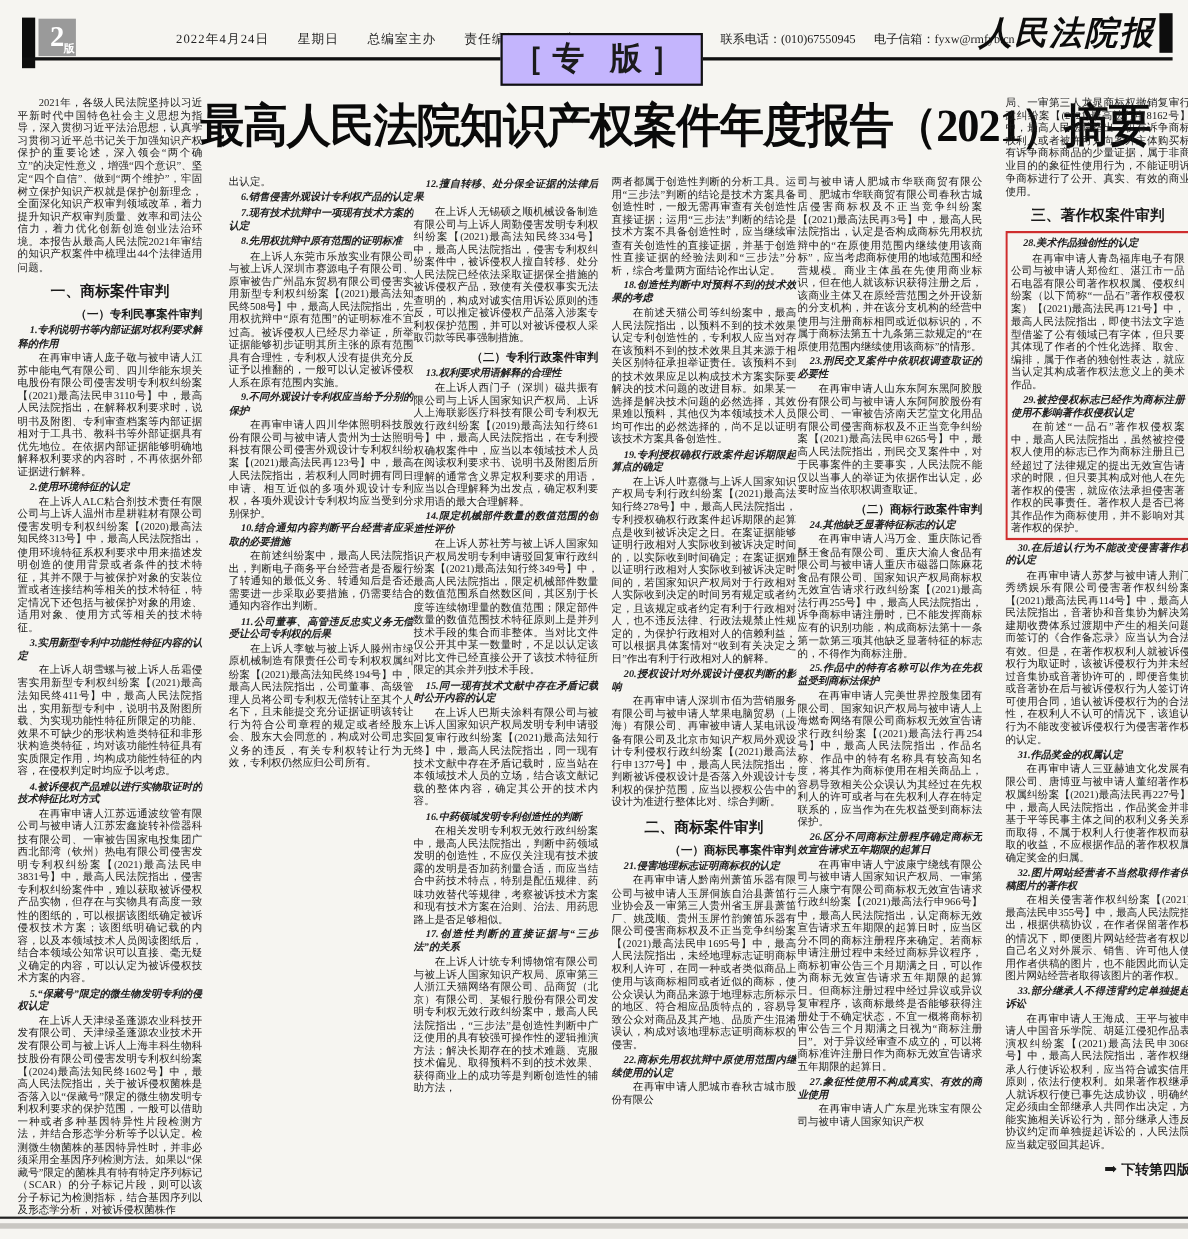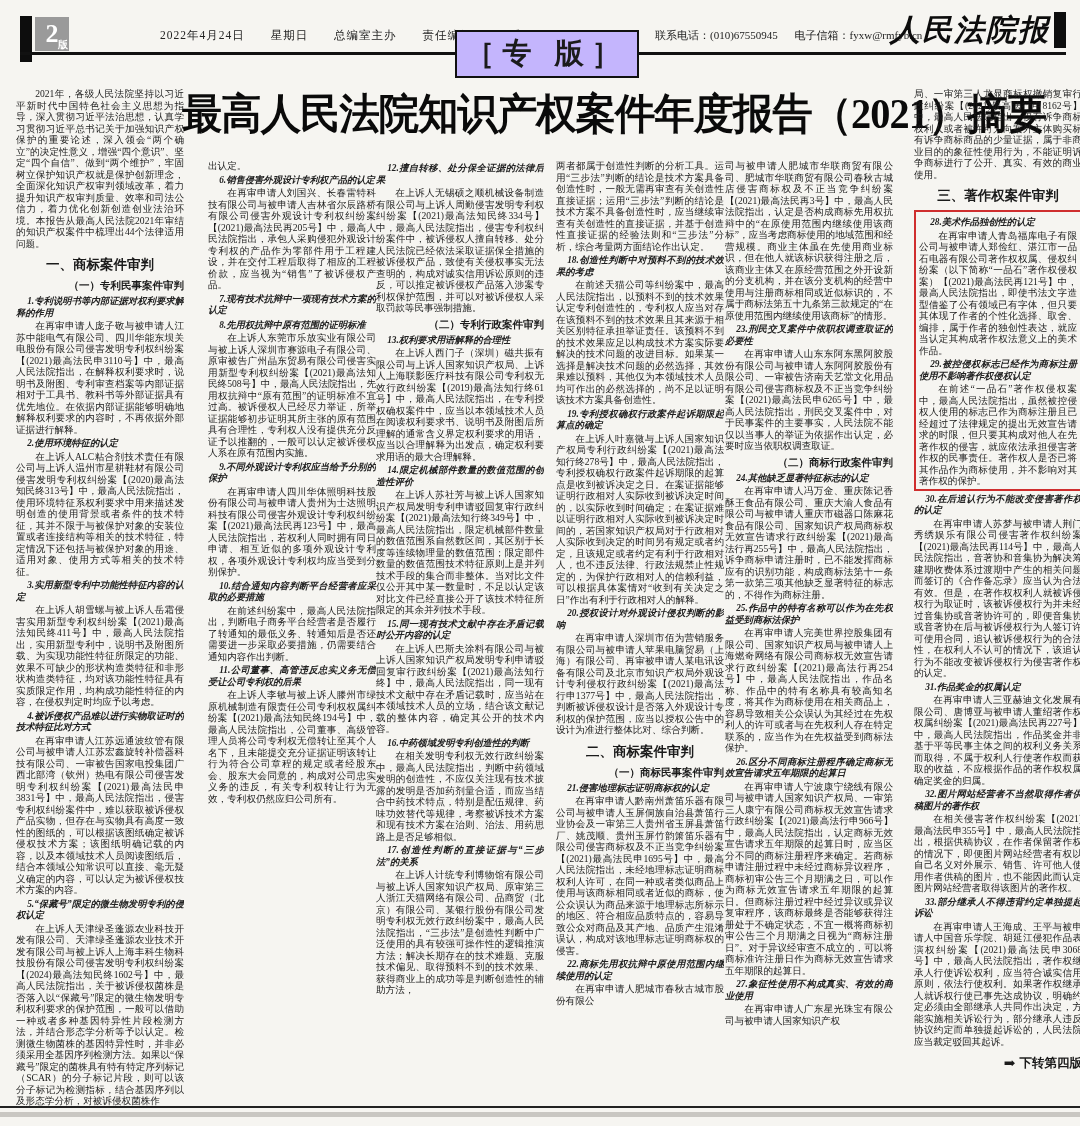--- a/index.html
+++ b/index.html
@@ -81,21 +81,20 @@
       <p class="it">3.实用新型专利中功能性特征内容的认定</p>
       <p class="">在上诉人胡雪螺与被上诉人岳霜侵害实用新型专利权纠纷案【(2021)最高法知民终411号】中，最高人民法院指出，实用新型专利中，说明书及附图所载、为实现功能性特征所限定的功能、效果不可缺少的形状构造类特征和非形状构造类特征，均对该功能性特征具有实质限定作用，均构成功能性特征的内容，在侵权判定时均应予以考虑。</p>
       <p class="it">4.被诉侵权产品难以进行实物取证时的技术特征比对方式</p>
       <p class="">在再审申请人江苏远通波纹管有限公司与被申请人江苏宏鑫旋转补偿器科技有限公司、一审被告国家电投集团广西北部湾（钦州）热电有限公司侵害发明专利权纠纷案【(2021)最高法民申3831号】中，最高人民法院指出，侵害专利权纠纷案件中，难以获取被诉侵权产品实物，但存在与实物具有高度一致性的图纸的，可以根据该图纸确定被诉侵权技术方案；该图纸明确记载的内容，以及本领域技术人员阅读图纸后，结合本领域公知常识可以直接、毫无疑义确定的内容，可以认定为被诉侵权技术方案的内容。</p>
       <p class="it">5.“保藏号”限定的微生物发明专利的侵权认定</p>
       <p class="">在上诉人天津绿圣蓬源农业科技开发有限公司、天津绿圣蓬源农业技术开发有限公司与被上诉人上海丰科生物科技股份有限公司侵害发明专利权纠纷案【(2024)最高法知民终1602号】中，最高人民法院指出，关于被诉侵权菌株是否落入以“保藏号”限定的微生物发明专利权利要求的保护范围，一般可以借助一种或者多种基因特异性片段检测方法，并结合形态学分析等予以认定。检测微生物菌株的基因特异性时，并非必须采用全基因序列检测方法。如果以“保藏号”限定的菌株具有特有特定序列标记（SCAR）的分子标记片段，则可以该分子标记为检测指标，结合基因序列以及形态学分析，对被诉侵权菌株作</p>
     </div>
     <div class="col" style="left: 208px; top: 160px; height: 946px;">
       <p class="cont">出认定。</p>
       <p class="it">6.销售侵害外观设计专利权产品的认定</p>
-      <p class="">在再审申请人刘国兴、长春雷特科技有限公司与被申请人吉林省尔辰路桥有限公司侵害外观设计专利权纠纷案【(2021)最高法民再205号】中，最高人民法院指出，承包人采购侵犯外观设计专利权的产品作为零部件用于工程建设，并在交付工程后取得了相应的工程价款，应当视为“销售”了被诉侵权产品。</p>
       <p class="it">7.现有技术抗辩中一项现有技术方案的认定</p>
       <p class="it">8.先用权抗辩中原有范围的证明标准</p>
       <p class="">在上诉人东莞市乐放实业有限公司与被上诉人深圳市赛源电子有限公司、原审被告广州晶东贸易有限公司侵害实用新型专利权纠纷案【(2021)最高法知民终508号】中，最高人民法院指出，先用权抗辩中“原有范围”的证明标准不宜过高。被诉侵权人已经尽力举证，所举证据能够初步证明其所主张的原有范围具有合理性，专利权人没有提供充分反证予以推翻的，一般可以认定被诉侵权人系在原有范围内实施。</p>
       <p class="it">9.不同外观设计专利权应当给予分别的保护</p>
       <p class="">在再审申请人四川华体照明科技股份有限公司与被申请人贵州为士达照明科技有限公司侵害外观设计专利权纠纷案【(2021)最高法民再123号】中，最高人民法院指出，若权利人同时拥有同日申请、相互近似的多项外观设计专利权，各项外观设计专利权均应当受到分别保护。</p>
       <p class="it">10.结合通知内容判断平台经营者应采取的必要措施</p>
       <p class="">在前述纠纷案中，最高人民法院指出，判断电子商务平台经营者是否履行了转通知的最低义务、转通知后是否还需要进一步采取必要措施，仍需要结合通知内容作出判断。</p>
       <p class="it">11.公司董事、高管违反忠实义务无偿受让公司专利权的后果</p>
       <p class="">在上诉人李敏与被上诉人滕州市绿原机械制造有限责任公司专利权权属纠纷案【(2021)最高法知民终194号】中，最高人民法院指出，公司董事、高级管理人员将公司专利权无偿转让至其个人名下，且未能提交充分证据证明该转让行为符合公司章程的规定或者经股东会、股东大会同意的，构成对公司忠实义务的违反，有关专利权转让行为无效，专利权仍然应归公司所有。</p>
     </div>

